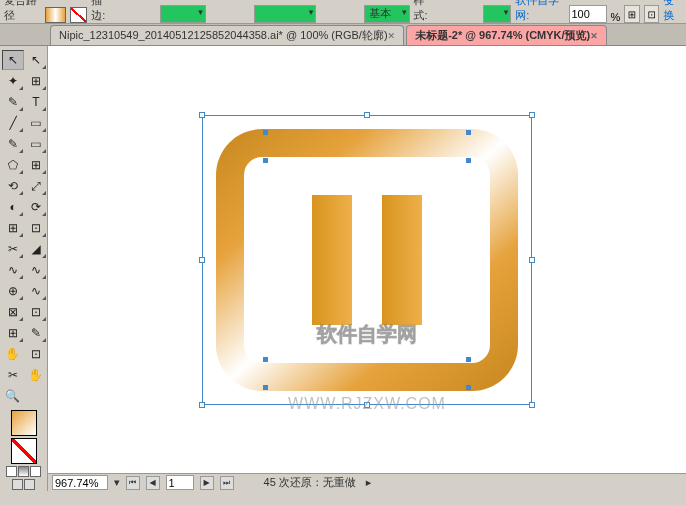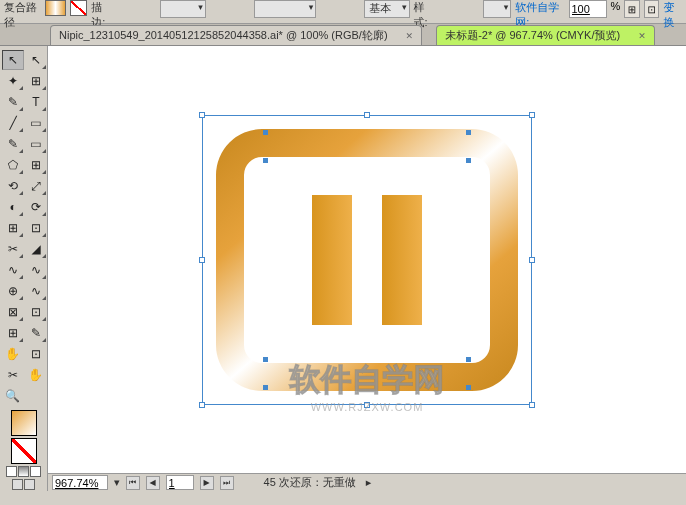--- a/index.html
+++ b/index.html
@@ -1,31 +1,31 @@
 <!DOCTYPE html>
 <html><head>
 <meta charset="utf-8">
 <style>
 * { margin: 0; padding: 0; box-sizing: border-box; font-family: "Microsoft YaHei", Arial, sans-serif; font-size: 11px; }
 body { background: #d4d0c8; width: 686px; height: 505px; overflow: hidden; }
 
-.toolbar { display: flex; align-items: flex-start; height: 24px; background: #d4d0c8; border-bottom: 1px solid #999; padding: 0 4px; gap: 4px; }
+.toolbar { display: flex; align-items: flex-end; height: 24px; background: #d4d0c8; border-bottom: 1px solid #999; padding: 0 4px; gap: 4px; }
 .toolbar-label { color: #333; }
 .gradient-swatch { width: 24px; height: 16px; background: linear-gradient(90deg, #e6a23c, #fff, #e6a23c); border: 1px solid #666; }
 .no-stroke { width: 20px; height: 16px; background: #fff; border: 1px solid #666; position: relative; }
 .no-stroke::after { content: ""; position: absolute; top: 0; left: 0; right: 0; bottom: 0; background: linear-gradient(to top right, transparent 45%, red 45%, red 55%, transparent 55%); }
-.dropdown { background: #e5e5e5; border: 1px solid #999; height: 18px; padding: 0 14px 16px 4px; position: relative; color: #333; margin-left: 44px; }
+.dropdown { background: #22c55e; border: 1px solid #999; height: 18px; padding: 0 14px 16px 4px; position: relative; color: #333; margin-left: 44px; }
 .dropdown::after { content: "▾"; position: absolute; right: 2px; top: 1px; font-size: 9px; color: #333; }
-.input-small { width: 38px; height: 18px; background: #fff; border: 1px solid #999; padding: 0 2px; color: #000; text-decoration: underline; }
+.input-small { width: 38px; height: 18px; background: #fff; border: 1px solid #999; padding: 0 2px; color: #000; }
 .link-text { color: #0066cc; cursor: pointer; }
 .toolbar-btn { width: 18px; height: 18px; background: #e8e4dc; border: 1px solid #999; display: flex; align-items: center; justify-content: center; font-size: 10px; }
 
 .tab-bar { height: 22px; background: #c0bcb4; display: flex; align-items: flex-end; padding-left: 50px; gap: 0; border-bottom: 1px solid #888; }
-.tab { background: #d4d0c8; border: 1px solid #888; border-bottom: none; padding: 2px 8px; font-size: 10px; color: #333; display: flex; align-items: center; gap: 18px; border-radius: 4px 4px 0 0; margin-right: 14px; }
-.tab.active { background: #bef264; }
+.tab { background: #d4d0c8; border: 1px solid #888; border-bottom: none; padding: 2px 8px; font-size: 10px; color: #333; display: flex; align-items: center; gap: 0; border-radius: 4px 4px 0 0; margin-right: 2px; }
+.tab.active { background: #fca5a5; font-weight: bold; }
 .tab-close { font-size: 9px; color: #666; }
 
 .main { display: flex; height: 445px; }
 .tool-panel { width: 48px; background: #d4d0c8; border-right: 1px solid #999; display: flex; flex-direction: column; padding: 2px; }
 .tool-grid { display: grid; grid-template-columns: 22px 22px; gap: 1px; }
 .tool { width: 22px; height: 20px; background: #d4d0c8; border: 1px solid transparent; display: flex; align-items: center; justify-content: center; font-size: 12px; color: #222; cursor: pointer; position: relative; }
 .tool.active { background: #bbb; border: 1px inset #999; }
 .tool-tri::after { content: ""; position: absolute; right: 0; bottom: 0; border: 2px solid transparent; border-right-color: #555; border-bottom-color: #555; }
 .color-section { margin-top: 4px; display: flex; flex-direction: column; gap: 2px; align-items: center; }
 .color-big { width: 26px; height: 26px; background: linear-gradient(135deg, #e6a23c, #fff); border: 1px solid #000; }
@@ -40,22 +40,22 @@
 
 .artwork { position: absolute; left: 50%; top: 50%; transform: translate(-50%, -50%); }
 .bbox { position: absolute; left: 50%; top: 50%; transform: translate(-50%, -50%); width: 330px; height: 290px; border: 1px solid #4488cc; pointer-events: none; }
 .handle { position: absolute; width: 6px; height: 6px; background: #fff; border: 1px solid #4488cc; }
 .h-tl { top: -4px; left: -4px; } .h-tc { top: -4px; left: calc(50% - 3px); } .h-tr { top: -4px; right: -4px; }
 .h-ml { top: calc(50% - 3px); left: -4px; } .h-mr { top: calc(50% - 3px); right: -4px; }
 .h-bl { bottom: -4px; left: -4px; } .h-bc { bottom: -4px; left: calc(50% - 3px); } .h-br { bottom: -4px; right: -4px; }
 .anchor { position: absolute; width: 5px; height: 5px; background: #4488cc; }
 
 .watermark { position: absolute; left: 50%; bottom: 60px; transform: translateX(-50%); text-align: center; pointer-events: none; }
-.wm-main { font-size: 31px; font-weight: bold; color: rgba(180,180,180,0.7); -webkit-text-stroke: 1px rgba(120,120,120,0.5); }
-.wm-sub { font-size: 11px; color: rgba(150,150,150,0.6); letter-spacing: 1px; }
+.wm-main { font-size: 20px; font-weight: bold; color: rgba(180,180,180,0.7); -webkit-text-stroke: 1px rgba(120,120,120,0.5); }
+.wm-sub { font-size: 16px; color: rgba(150,150,150,0.6); letter-spacing: 1px; margin-top: 47px; }
 
 .status { height: 18px; background: #d4d0c8; border-top: 1px solid #999; display: flex; align-items: center; gap: 6px; padding: 0 4px; font-size: 10px; color: #333; }
 .status .input-small { width: 56px; height: 15px; }
 .scroll-btn { width: 14px; height: 14px; background: #ddd; border: 1px solid #999; display: flex; align-items: center; justify-content: center; font-size: 8px; }
 </style>
 </head>
 <body>
 
 <div class="toolbar">
   <span class="toolbar-label">复合路径</span>

